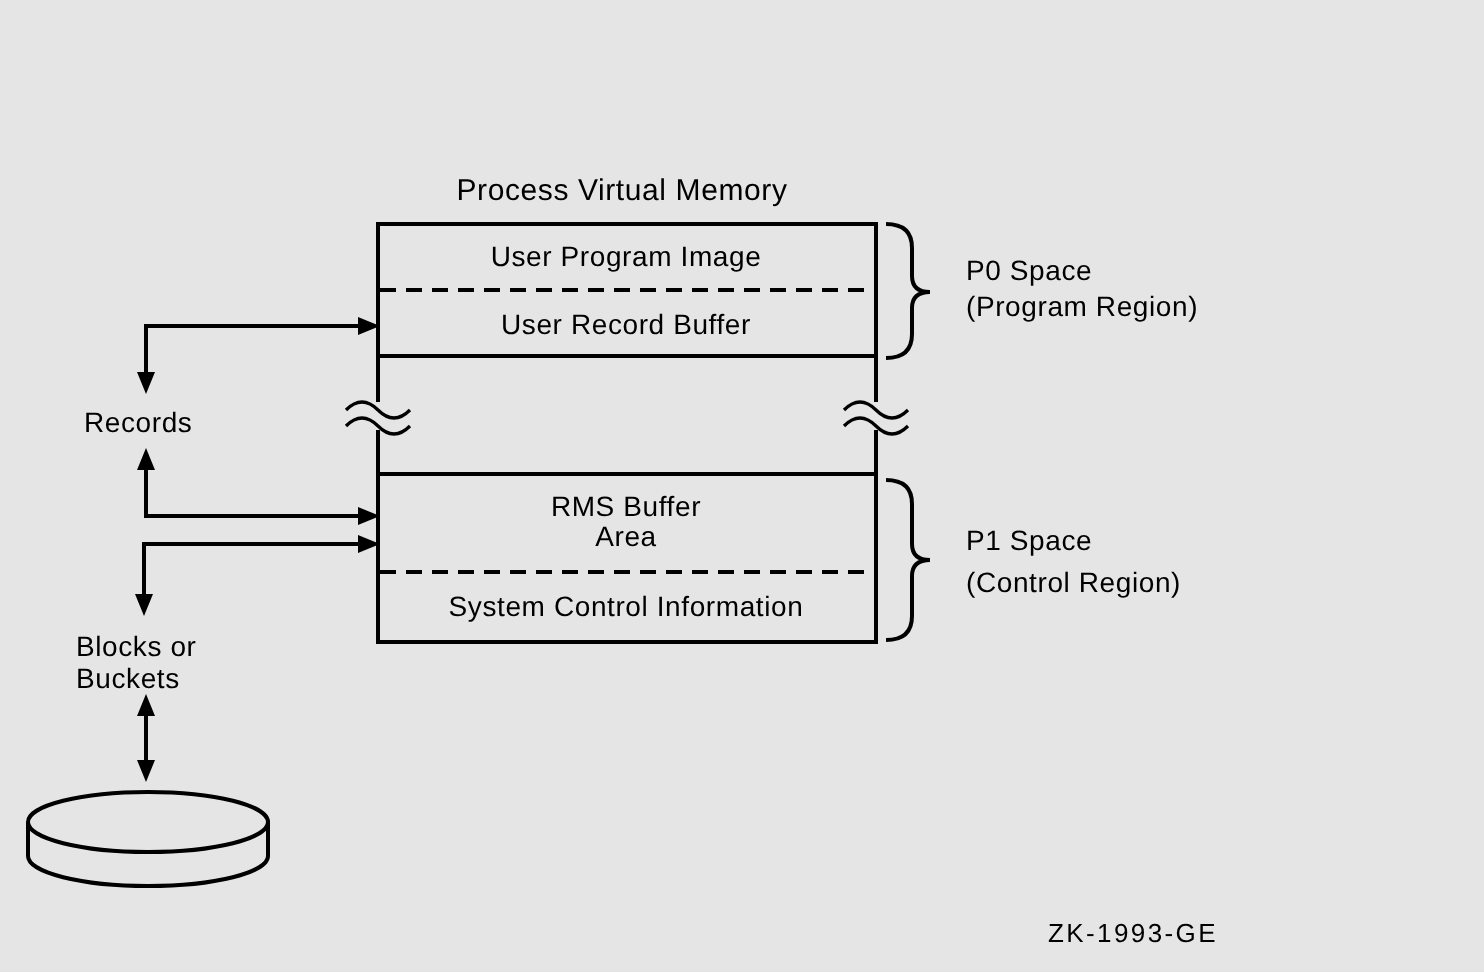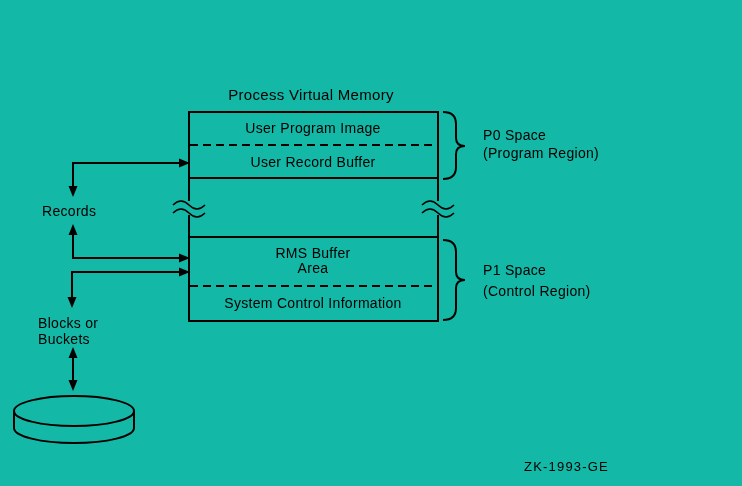--- a/index.html
+++ b/index.html
@@ -1,19 +1,19 @@
 <!DOCTYPE html>
 <html><head>
 <meta charset="utf-8">
 <style>
   html,body{margin:0;padding:0;background:#ffffff;}
   .canvas{
     position:relative;
     width:742px;height:486px;
-    background:#14b8a6;
+    background:#e5e5e5;
     font-family:"Liberation Sans", sans-serif;
     overflow:hidden;
   }
   svg{display:block;}
   svg text{fill:#000000;font-family:"Liberation Sans", sans-serif;}
   .lbl{font-size:14px;letter-spacing:0.3px;}
   .title{font-size:15px;letter-spacing:0.3px;}
   .figid{font-size:13px;letter-spacing:1.2px;}
   .stroke{stroke:#000000;fill:none;stroke-width:2;}
   .thin{stroke:#000000;fill:none;stroke-width:1.6;}

